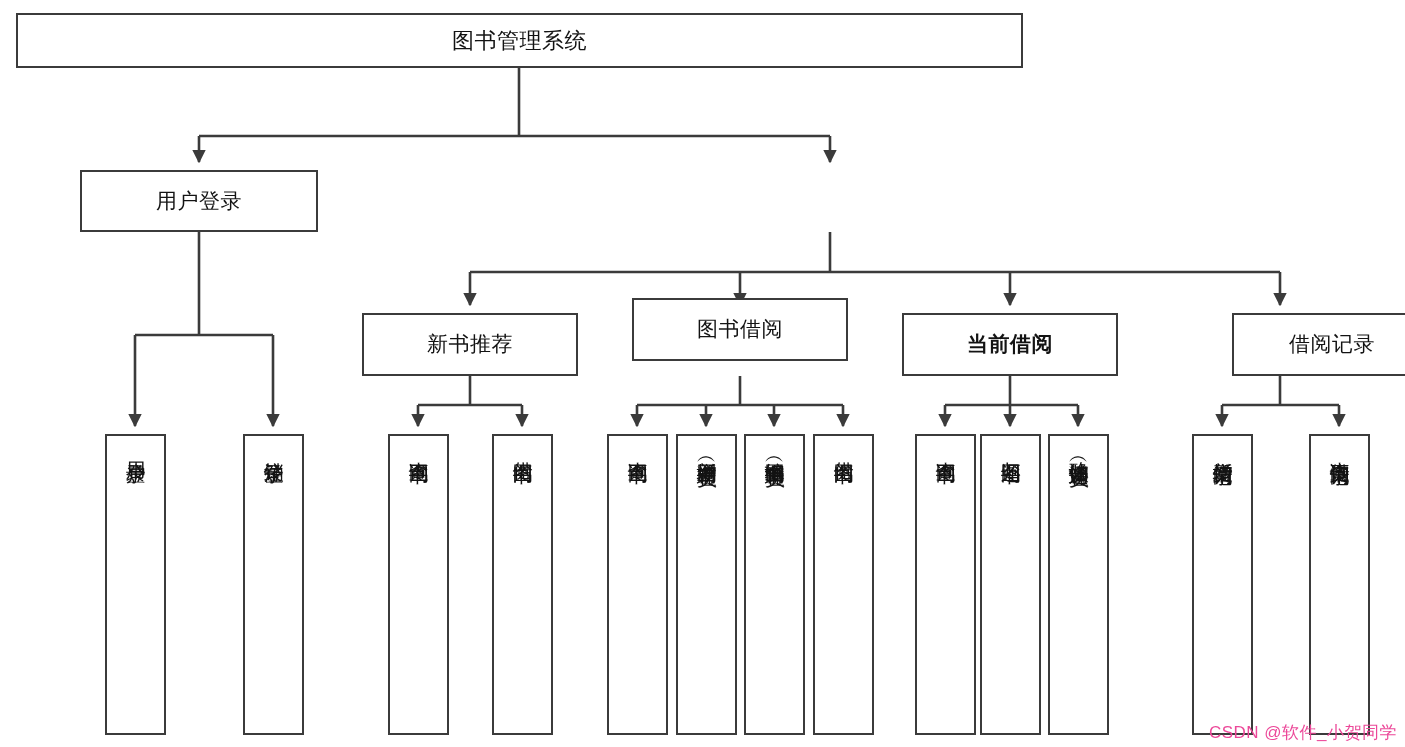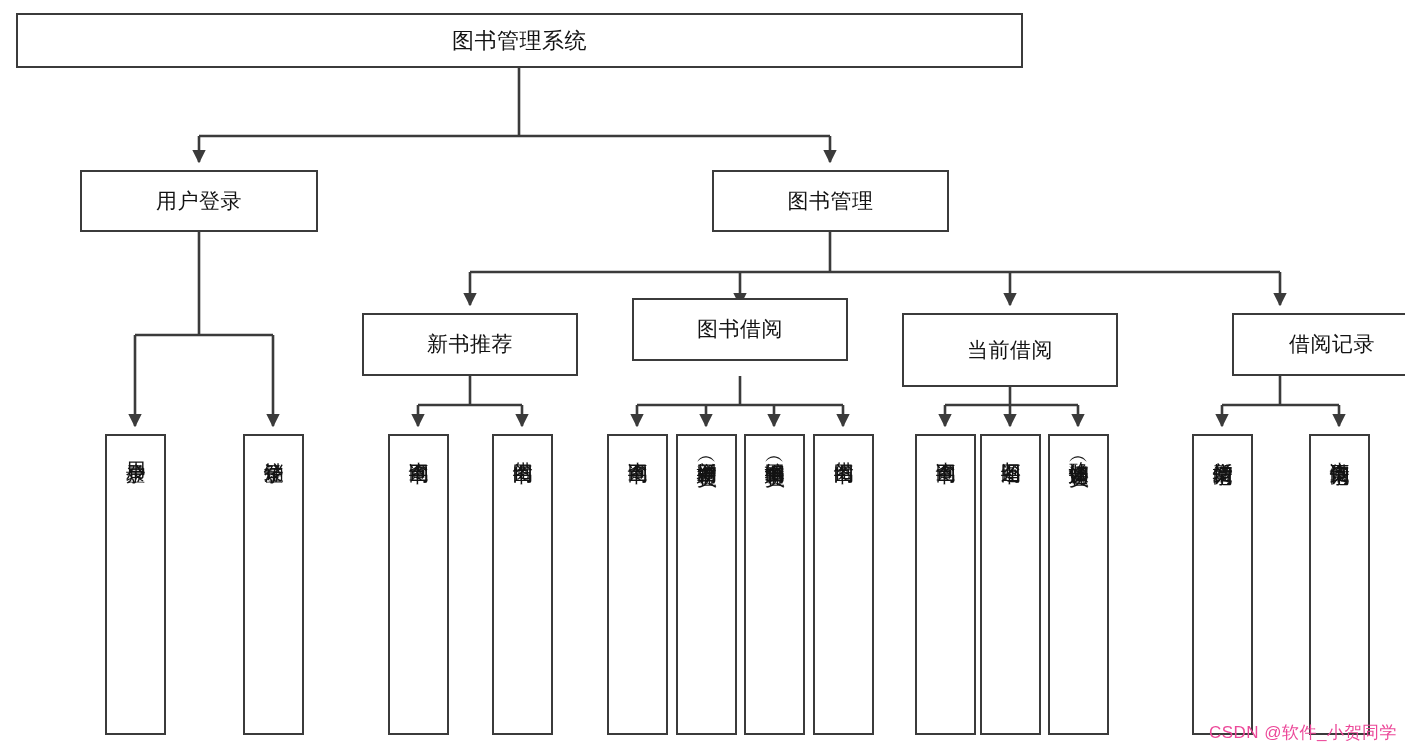--- a/index.html
+++ b/index.html
@@ -126,33 +126,30 @@
   </svg>
 
   <div class="node root" style="left:16px; top:13px; width:1007px; height:55px;">
     <span class="node-label">图书管理系统</span>
   </div>
 
   <div class="node lvl2" style="left:80px; top:170px; width:238px; height:62px;">
     <span class="node-label">用户登录</span>
   </div>
 
-  <div class="node lvl2" style="left:712px; top:170px; width:237px; height:62px;">
-    <span class="node-label">图书管理</span>
-  </div>
 
   <div class="node lvl3" style="left:362px; top:313px; width:216px; height:63px;">
     <span class="node-label">新书推荐</span>
   </div>
 
   <div class="node lvl3" style="left:632px; top:298px; width:216px; height:63px;">
     <span class="node-label">图书借阅</span>
   </div>
 
-  <div class="node lvl3" style="left:902px; top:313px; width:216px; height:74px;">
+  <div class="node lvl3" style="left:902px; top:313px; width:216px; height:63px;font-weight:bold;">
     <span class="node-label">当前借阅</span>
   </div>
 
   <div class="node lvl3" style="left:1232px; top:313px; width:200px; height:63px;">
     <span class="node-label">借阅记录</span>
   </div>
 
   <div class="node leaf" style="left:105px; top:434px; width:61px; height:301px;">
     <span class="node-label">用户登录</span>
   </div>

